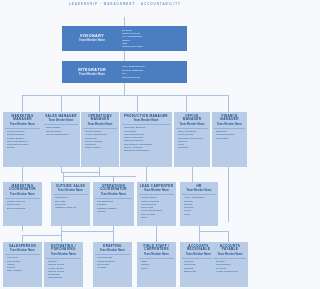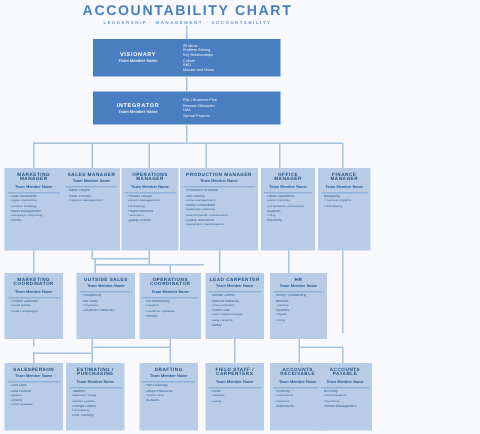--- a/index.html
+++ b/index.html
@@ -71,21 +71,20 @@
     font-size:2.35px;line-height:3.25px;color:#2f5f92;
     white-space:nowrap;overflow:hidden;text-overflow:ellipsis;
   }
 </style>
 </head>
 <body>
 
 <div class="wrap">
 
   <div class="hdr">
-    <h1>ACCOUNTABILITY CHART</h1>
     <h2>LEADERSHIP · MANAGEMENT · ACCOUNTABILITY</h2>
   </div>
 
   <div class="v" style="left:124px;top:17px;height:9px;"></div>
 
   <div class="lead" id="lead0" style="left:62px;top:26px;width:125px;height:25px;">
     <div class="lname">
       <div class="lrole">VISIONARY</div>
       <div class="lperson">Team Member Name</div>
     </div>

